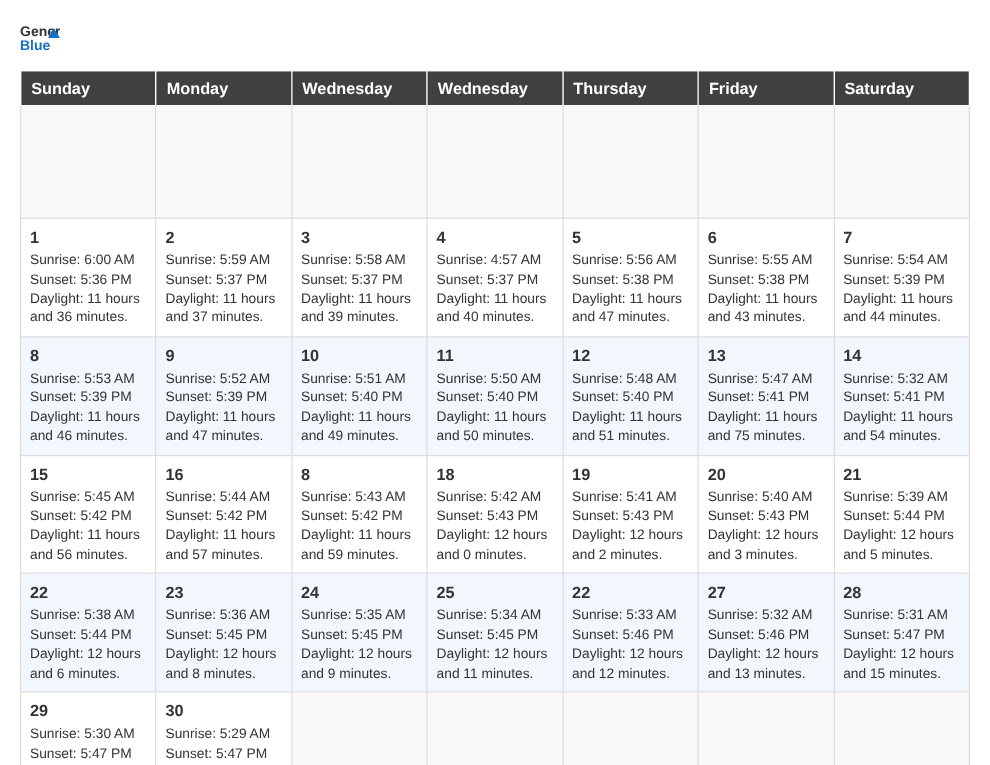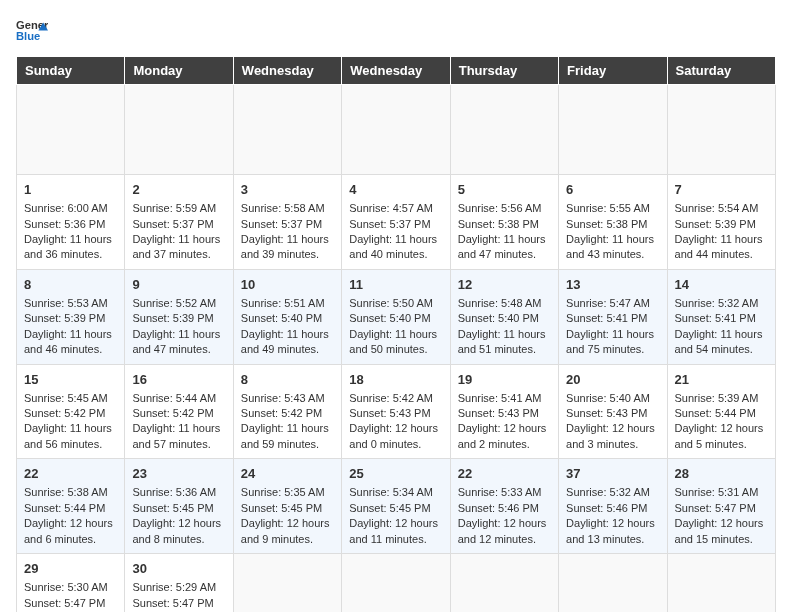--- a/index.html
+++ b/index.html
@@ -295,21 +295,21 @@
           <div>and 11 minutes.</div>
         </td>
         <td>
           <span class="day-num">22</span>
           <div>Sunrise: 5:33 AM</div>
           <div>Sunset: 5:46 PM</div>
           <div>Daylight: 12 hours</div>
           <div>and 12 minutes.</div>
         </td>
         <td>
-          <span class="day-num">37</span>
+          <span class="day-num">27</span>
           <div>Sunrise: 5:32 AM</div>
           <div>Sunset: 5:46 PM</div>
           <div>Daylight: 12 hours</div>
           <div>and 13 minutes.</div>
         </td>
         <td>
           <span class="day-num">28</span>
           <div>Sunrise: 5:31 AM</div>
           <div>Sunset: 5:47 PM</div>
           <div>Daylight: 12 hours</div>

